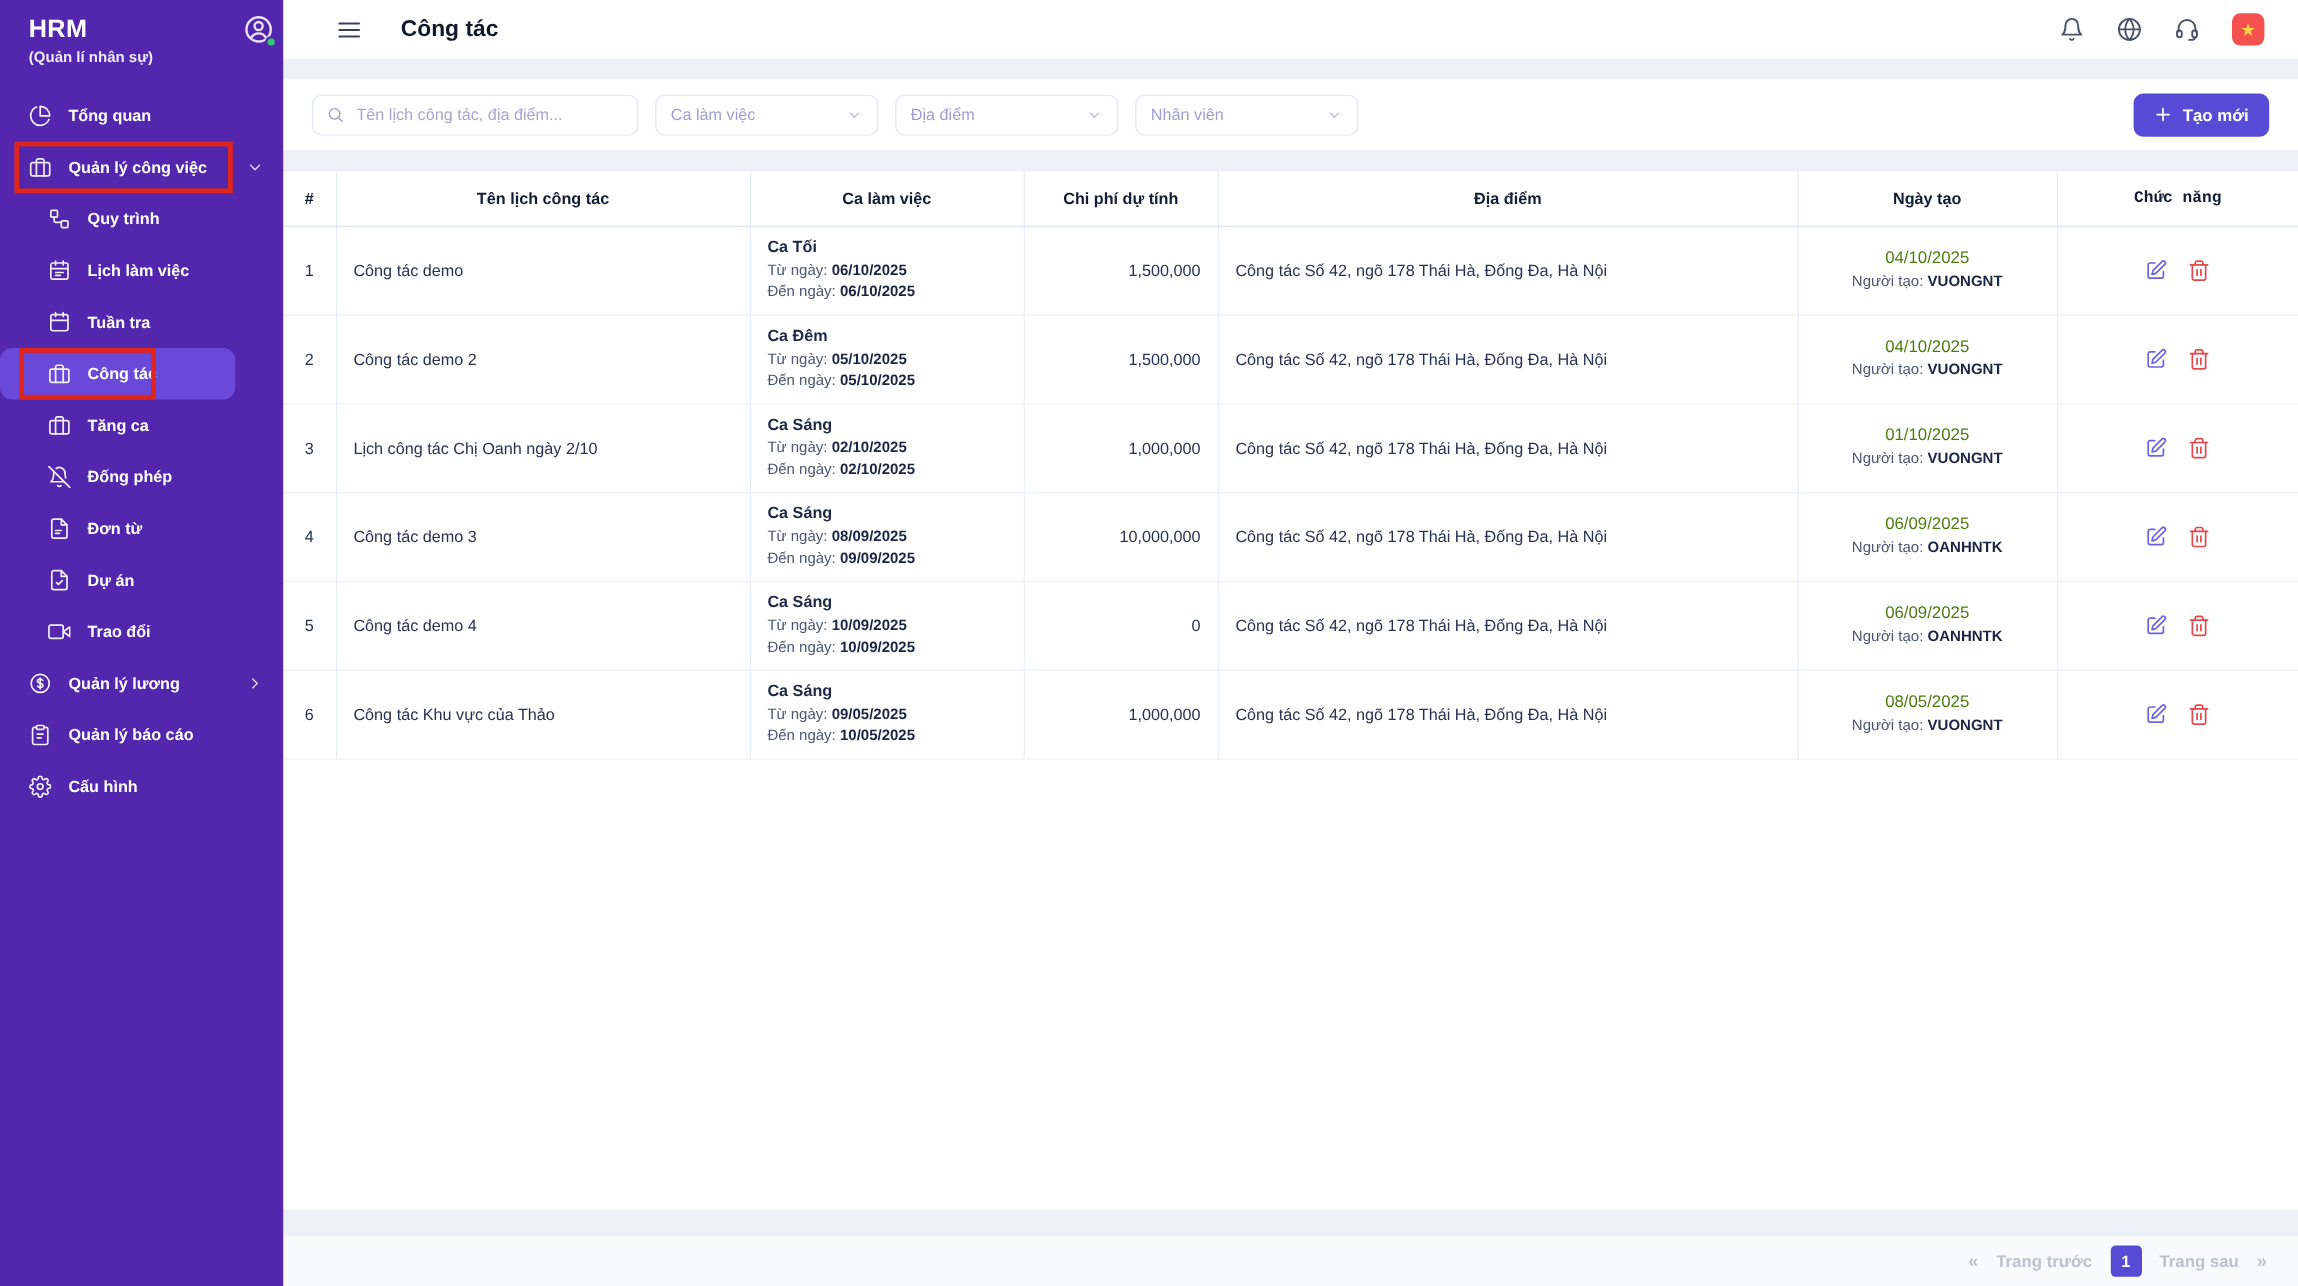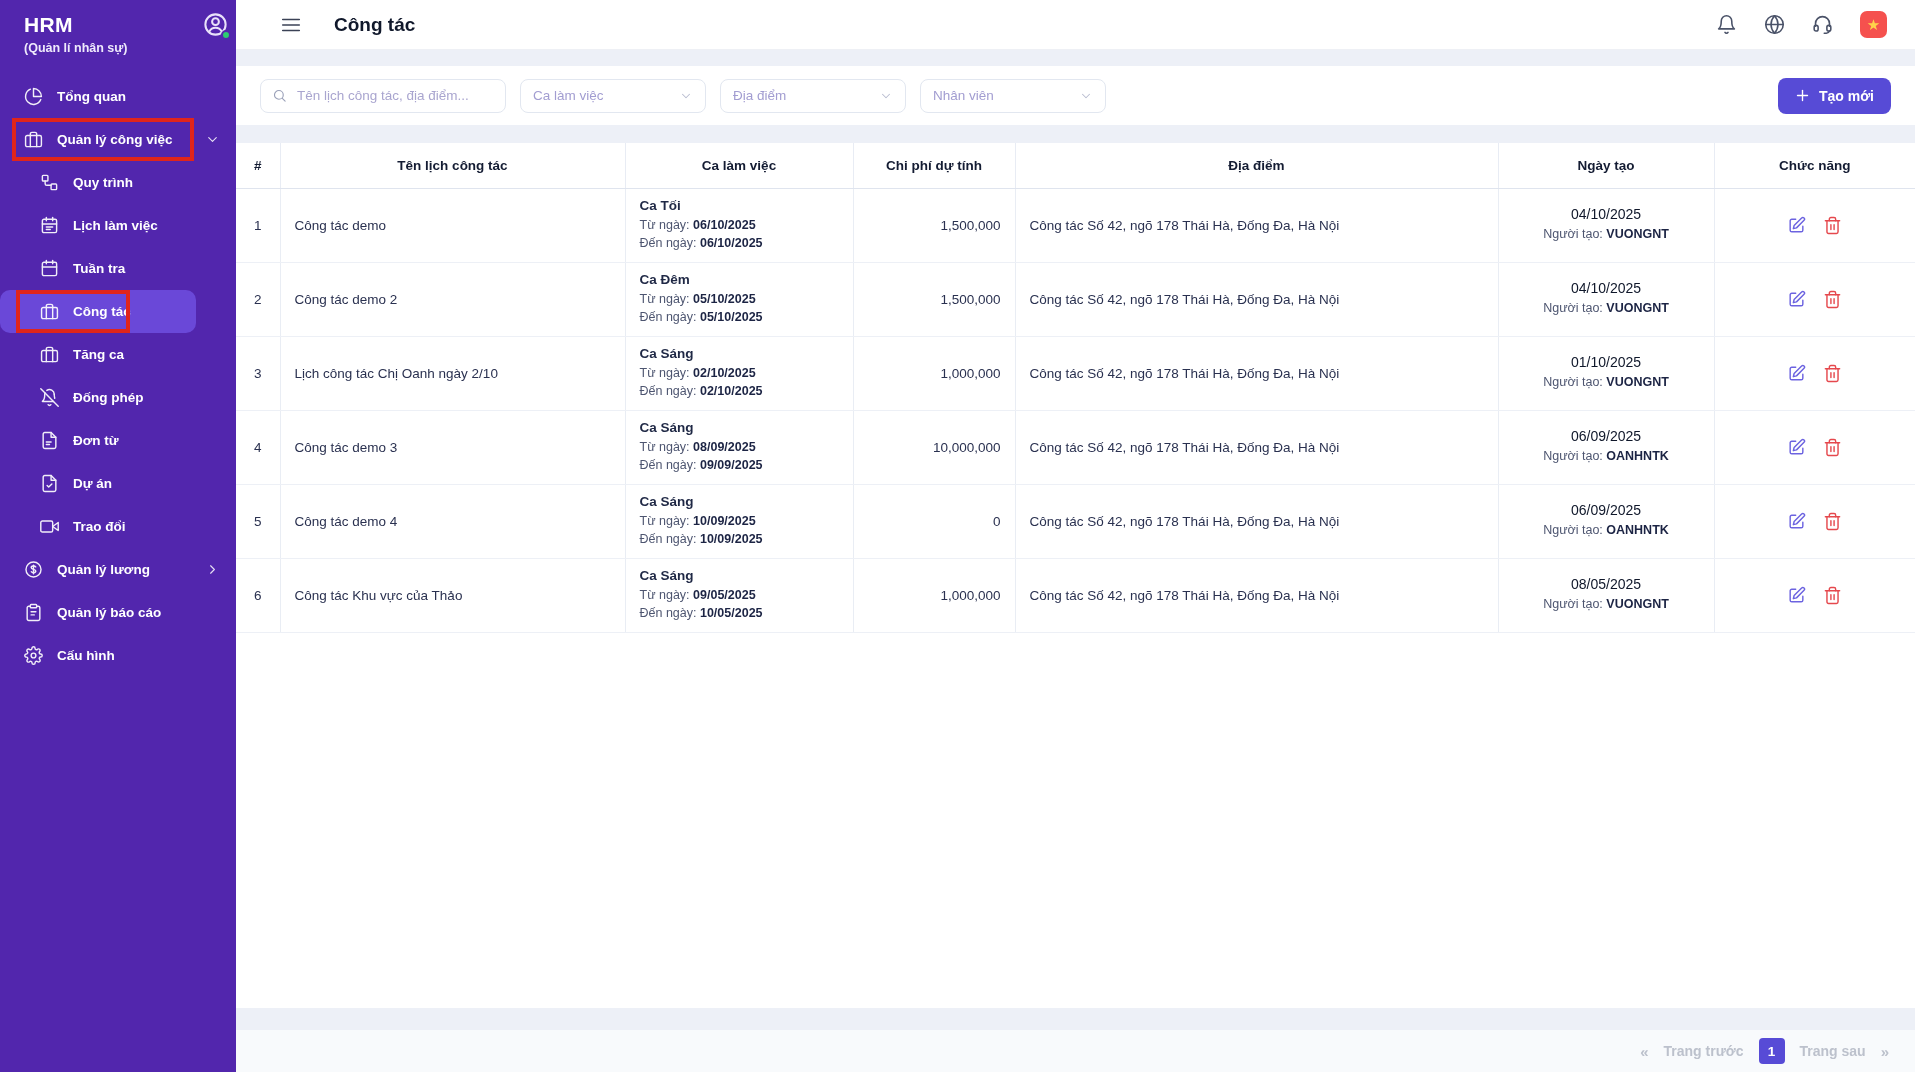--- a/index.html
+++ b/index.html
@@ -62,21 +62,21 @@
     width:27px; height:27px; border-radius:7px; background:#f5514e; color:#ffd24a;
     display:flex; align-items:center; justify-content:center; font-size:15px; cursor:pointer;
   }
 
   
   .filtercard {
     margin-top:16px; background:#ffffff; height:59px;
     display:flex; align-items:center; padding:0 24px; gap:14px;
   }
   .search-box {
-    width:246px; height:34px; border:1.5px solid #e2e7f0; border-radius:8px;
+    width:272px; height:34px; border:1.5px solid #e2e7f0; border-radius:8px;
     display:flex; align-items:center; padding:0 11px; gap:8px; background:#fff;
   }
   .search-box .sic { width:15px; height:15px; color:#9aa0b8; flex:0 0 15px; }
   .search-box .sic svg { width:15px; height:15px; }
   .search-box input {
     border:none; outline:none; width:100%; font-size:13.5px;
     font-family:"Liberation Sans", sans-serif; color:#4b4a78; background:transparent;
   }
   .search-box input::placeholder { color:#a9a5cf; }
   .select-box {
@@ -101,34 +101,34 @@
   .grid col.c-name { width:345px; }
   .grid col.c-shift{ width:228px; }
   .grid col.c-cost { width:162px; }
   .grid col.c-loc  { width:483px; }
   .grid col.c-date { width:216px; }
   .grid thead th {
     height:45px; font-size:13.5px; font-weight:bold; color:#141c33;
     border-bottom:1px solid #dfe4ee; border-right:1px solid #e8ecf4; text-align:center;
     padding:0 8px;
   }
-  .grid th:last-child, .grid td:last-child { border-right:none; }
+  .grid th:last-child, .grid td:last-child { border-right:none;font-family:Liberation Mono, monospace; }
   .grid tbody td {
     height:74px; border-bottom:1px solid #edf0f6; border-right:1px solid #e9edf4;
     padding:8px 14px; vertical-align:middle; font-size:13.5px; color:#2a3150;
   }
   .td-idx { text-align:center; color:#333a56; }
   .td-name { font-size:14px; padding-left:17px; }
   .shift-name { font-weight:bold; font-size:13.5px; color:#1f2845; margin-bottom:3px; }
   .subline { font-size:12.5px; color:#4d5570; line-height:1.45; }
   .subline b { color:#1c2444; }
   .td-cost { text-align:right; padding-right:18px; font-size:14px; }
   .td-loc { font-size:13.5px; padding-left:17px; }
   .td-date { text-align:center; }
-  .date-main { font-size:14px; color:#0f172a; margin-bottom:3px; }
+  .date-main { font-size:14px; color:#4d7c0f; margin-bottom:3px; }
   .td-act { text-align:center; }
   .act-wrap { display:flex; align-items:center; justify-content:center; gap:17px; }
   .act-btn { width:19px; height:19px; cursor:pointer; background:none; border:none; padding:0; }
   .act-btn svg { width:19px; height:19px; }
   .act-edit { color:#6c63e0; }
   .act-del { color:#e5484d; }
 
   
   .footer {
     position:absolute; left:0; right:0; bottom:0; height:42px; background:#f8fafc;

